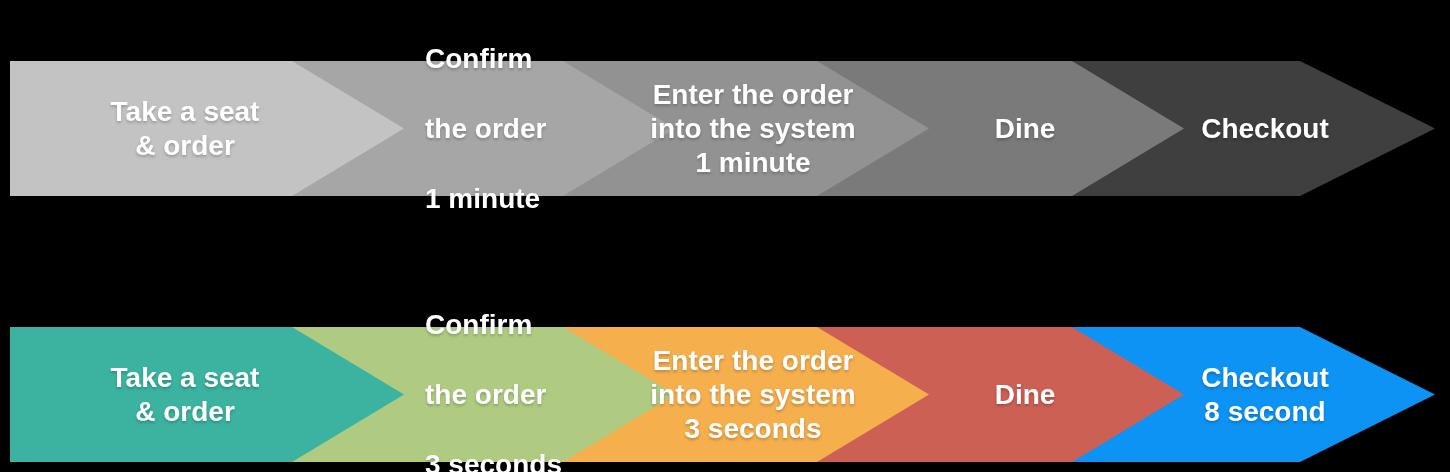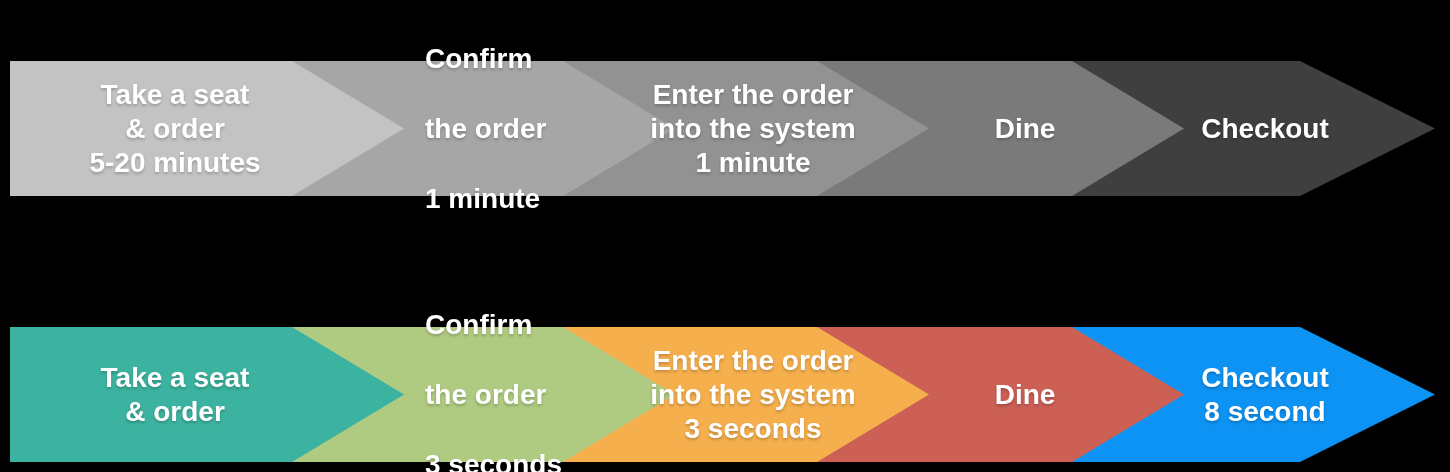--- a/index.html
+++ b/index.html
@@ -35,21 +35,21 @@
     text-shadow: 0 2px 3px rgba(0,0,0,0.22);
     pointer-events: none;
   }
   .step-label.left-aligned {
     align-items: flex-start;
     text-align: left;
     gap: 36px;
   }
   .row1 { top: 61px; }
   .row2 { top: 327px; }
-  .pos-s1 { left: 10px;   width: 330px; }
+  .pos-s1 { left: 20px;   width: 330px; }
   .pos-s2 { left: 425px;  width: 220px; }
   .pos-s3 { left: 603px;  width: 300px; }
   .pos-s4 { left: 925px;  width: 200px; }
   .pos-s5 { left: 1110px; width: 310px; }
 </style>
 </head>
 <body>
 
 <div id="canvas">
 
@@ -64,21 +64,20 @@
     <polygon points="1072,327 1300,327 1435,394.5 1300,462 1072,462" fill="#0d93f4"></polygon>
     <polygon points="817,327 1072,327 1184,394.5 1072,462 817,462" fill="#cc6055"></polygon>
     <polygon points="563,327 817,327 929,394.5 817,462 563,462" fill="#f5af4d"></polygon>
     <polygon points="292,327 563,327 675,394.5 563,462 292,462" fill="#afcb82"></polygon>
     <polygon points="10,327 292,327 404,394.5 292,462 10,462" fill="#3cb3a0"></polygon>
   </svg>
 
   <div class="step-label row1 pos-s1">
     <div>Take a seat</div>
     <div>&amp; order</div>
-    <div>5-20 minutes</div>
   </div>
   <div class="step-label row1 pos-s2 left-aligned">
     <div>Confirm</div>
     <div>the order</div>
     <div>1 minute</div>
   </div>
   <div class="step-label row1 pos-s3">
     <div>Enter the order</div>
     <div>into the system</div>
     <div>1 minute</div>

